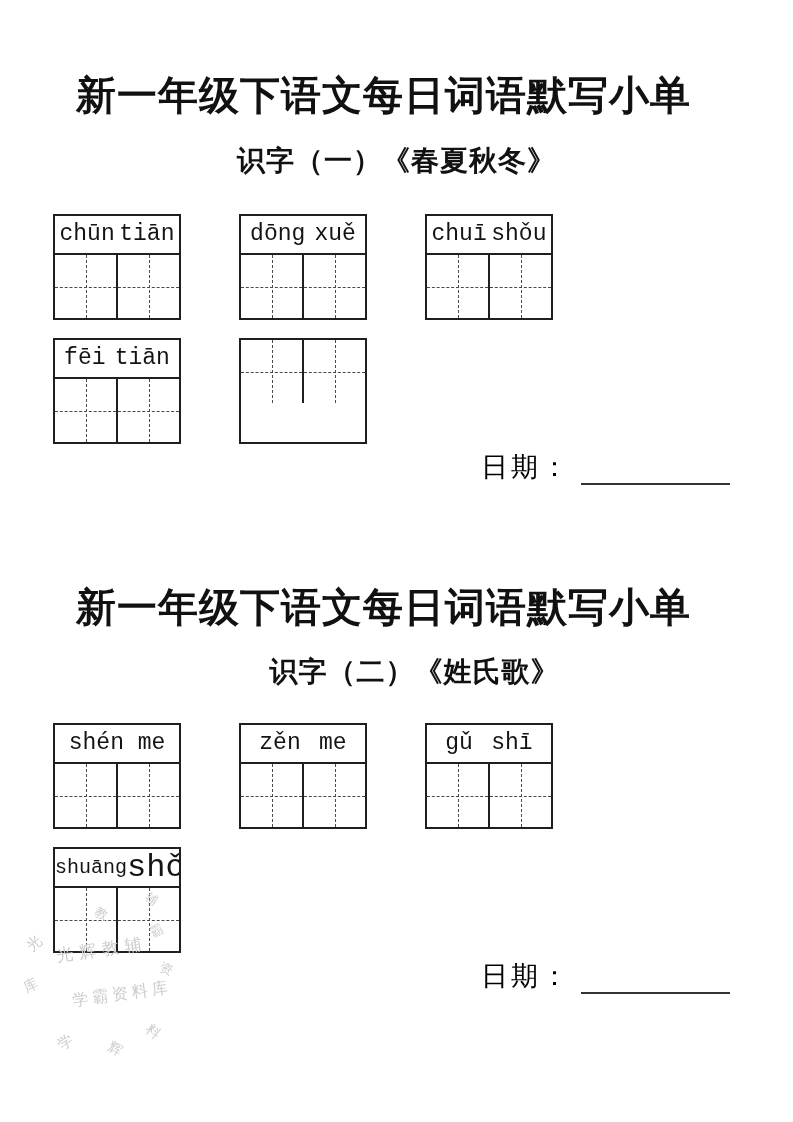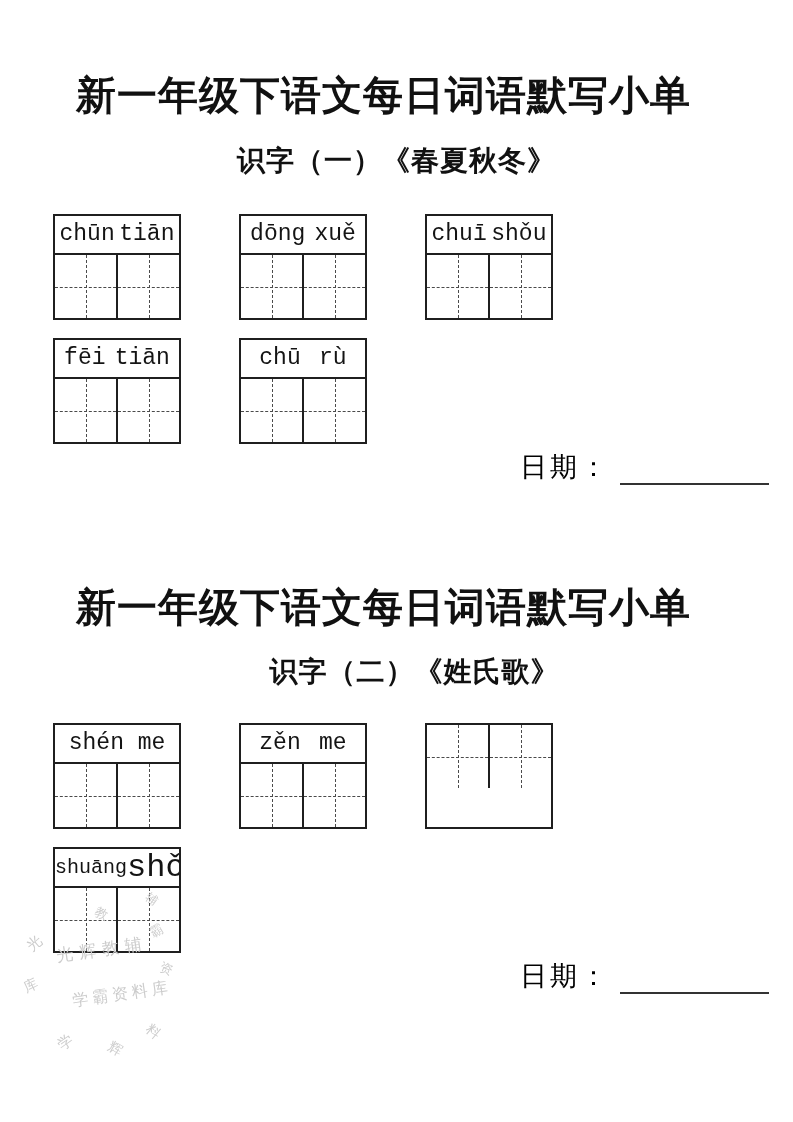--- a/index.html
+++ b/index.html
@@ -56,21 +56,21 @@
   .grid{display:flex;height:63px;}
   .cell{flex:1;position:relative;}
   .cell + .cell{border-left:2px solid var(--border);}
   .vdash{position:absolute;left:50%;top:0;bottom:0;width:0;border-left:1px dashed var(--dash);}
   .hdash{position:absolute;top:50%;left:0;right:0;height:0;border-top:1px dashed var(--dash);}
 
   .date-line{
     position:absolute;left:481px;
     font-size:27px;letter-spacing:3px;color:#000;
     font-family:Liberation Mono, monospace;
-    display:flex;align-items:flex-end;margin-left:39px;
+    display:flex;align-items:flex-end;
   }
   .d1{top:449px;} .d2{top:958px;}
   .date-blank{
     display:inline-block;width:149px;height:30px;
     border-bottom:2px solid var(--line);
     margin-left:10px;
   }
 
   .wm{position:absolute;left:0;top:0;width:793px;height:1122px;pointer-events:none;}
   .wm span{
@@ -148,24 +148,20 @@
               <i class="vdash"></i>
               <i class="hdash"></i>
             </div>
             <div class="cell">
               <i class="vdash"></i>
               <i class="hdash"></i>
             </div>
           </div>
         </div>
         <div class="word-box">
-          <div class="pinyin-band">
-            <span class="syl">chū</span>
-            <span class="syl">rù</span>
-          </div>
           <div class="grid">
             <div class="cell">
               <i class="vdash"></i>
               <i class="hdash"></i>
             </div>
             <div class="cell">
               <i class="vdash"></i>
               <i class="hdash"></i>
             </div>
           </div>
@@ -207,20 +203,24 @@
               <i class="vdash"></i>
               <i class="hdash"></i>
             </div>
             <div class="cell">
               <i class="vdash"></i>
               <i class="hdash"></i>
             </div>
           </div>
         </div>
         <div class="word-box">
+          <div class="pinyin-band">
+            <span class="syl">gǔ</span>
+            <span class="syl">shī</span>
+          </div>
           <div class="grid">
             <div class="cell">
               <i class="vdash"></i>
               <i class="hdash"></i>
             </div>
             <div class="cell">
               <i class="vdash"></i>
               <i class="hdash"></i>
             </div>
           </div>

